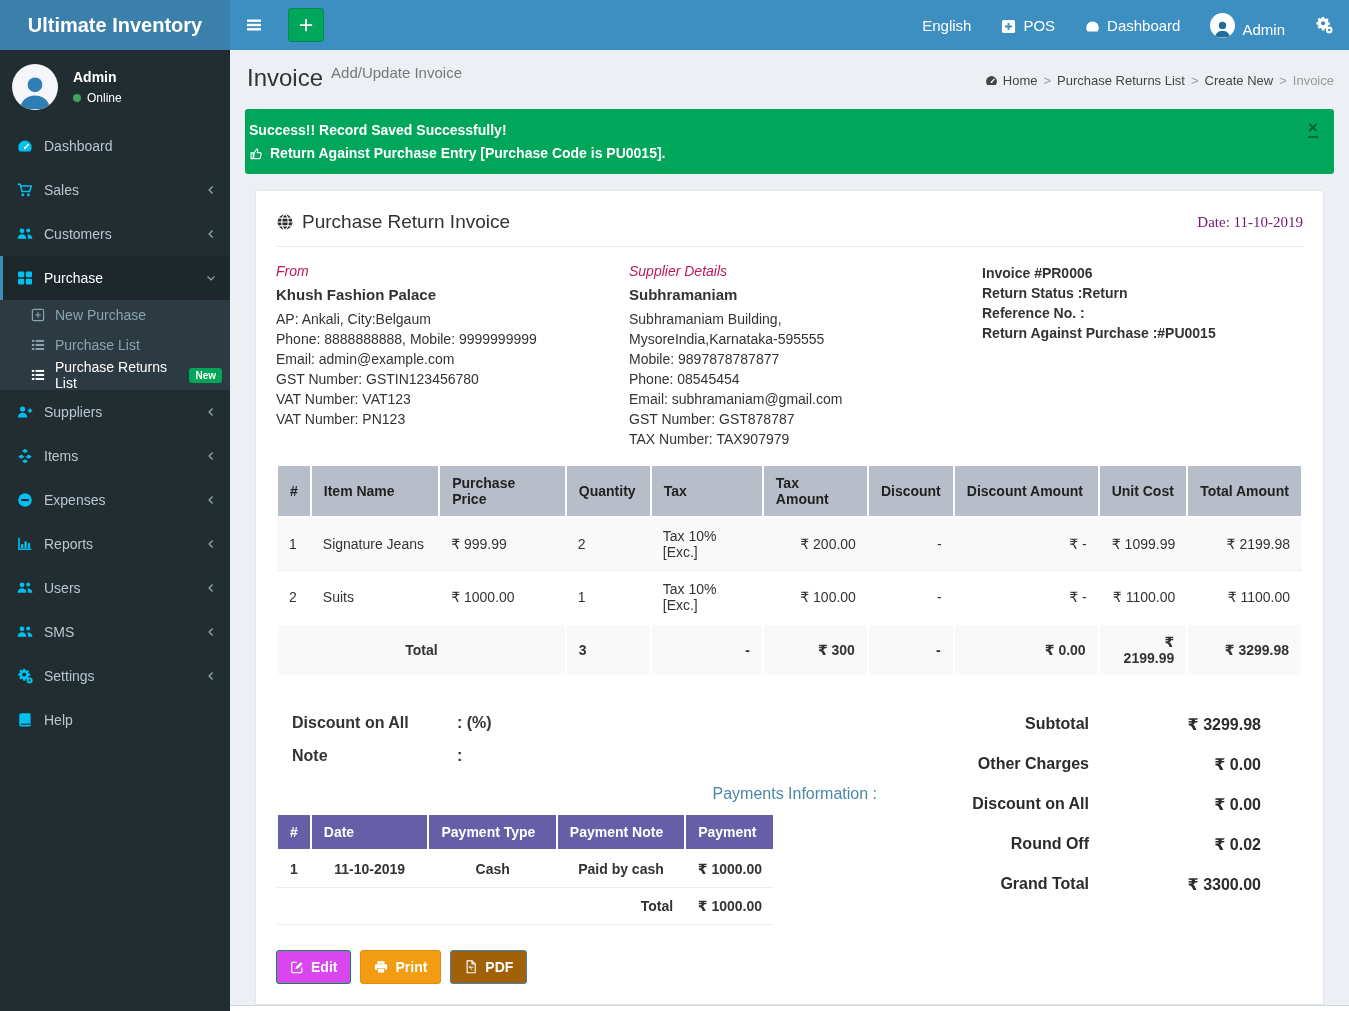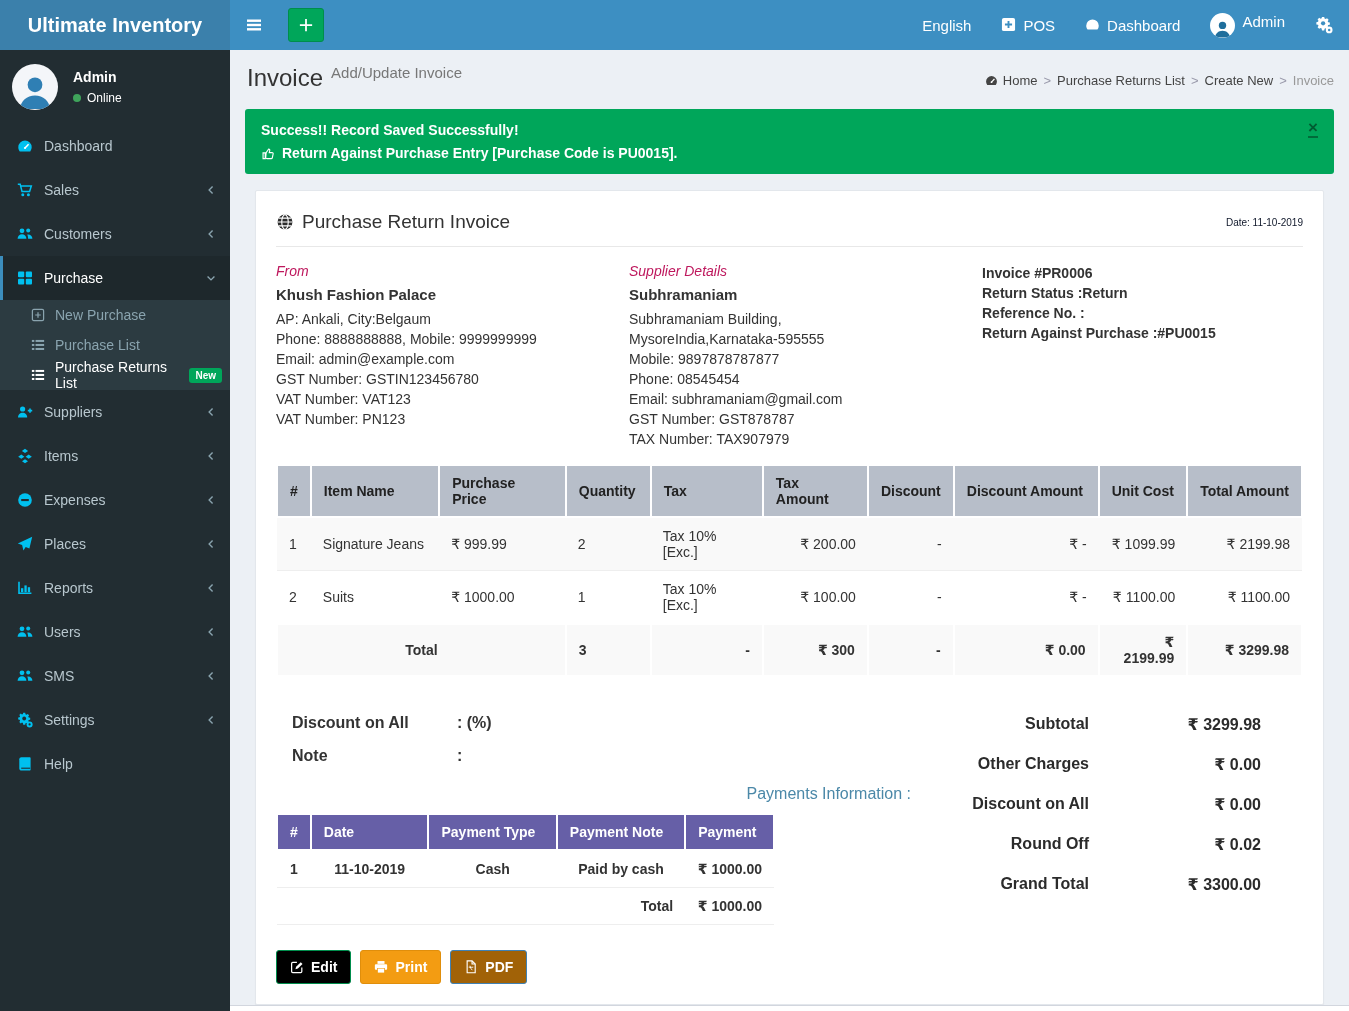--- a/index.html
+++ b/index.html
@@ -9,21 +9,21 @@
   
   .topbar { height:50px; display:flex; align-items:stretch; background:#3d8fc2; }
   .logo { width:230px; background:#3b80ab; color:#fff; font-size:20px; font-weight:bold;
           display:flex; align-items:center; justify-content:center; flex:none; }
   .nav-toggle { width:48px; display:flex; align-items:center; justify-content:center; color:#fff; cursor:pointer; }
   .nav-toggle svg { width:18px; height:16px; }
   .quick-add { margin:8px 0 8px 10px; width:36px; background:#00a65a; border:1px solid #008d4c; border-radius:3px;
                color:#fff; display:flex; align-items:center; justify-content:center; cursor:pointer; }
   .quick-add svg { width:14px; height:14px; }
   .top-right { margin-left:auto; display:flex; align-items:center; gap:30px; padding-right:16px; color:#fff; font-size:15px; }
-  .top-item { display:flex; align-items:flex-start; gap:7px; cursor:pointer; }
+  .top-item { display:flex; align-items:flex-end; gap:7px; cursor:pointer; }
   .top-item svg { width:15px; height:15px; }
   .top-avatar { width:25px; height:25px; border-radius:50%; background:#fff; display:flex; align-items:flex-end; justify-content:center; overflow:hidden; }
   .top-avatar svg { width:19px; height:19px; fill:#1f6e9c; }
 
   
   .body-row { display:flex; height:961px; }
 
   
   .sidebar { width:230px; flex:none; background:#222d32; overflow:hidden; }
   .user-panel { display:flex; align-items:center; gap:15px; padding:14px 12px; }
@@ -54,68 +54,68 @@
   .main { flex:1; display:flex; flex-direction:column; background:#ecf0f5; }
   .content-header { padding:14px 15px 6px 17px; display:flex; align-items:flex-start; }
   .page-title { font-size:24px; font-weight:normal; color:#333; }
   .page-subtitle { font-size:15px; color:#777; margin-left:8px; }
   .breadcrumb { margin-left:auto; margin-top:9px; font-size:13px; color:#444; display:flex; align-items:center; gap:6px; }
   .breadcrumb .bc-link { cursor:pointer; display:flex; align-items:center; gap:5px; }
   .breadcrumb .sep { color:#99a; }
   .breadcrumb .current { color:#999; }
   .breadcrumb svg { width:13px; height:13px; color:#444; }
 
-  .alert { margin:11px 15px 0 15px; background:#00a65a; color:#fff; border-radius:3px; padding:13px 36px 13px 16px; position:relative; }
+  .alert { margin:11px 15px 0 15px; background:#00a65a; color:#fff; border-radius:3px; padding:13px 36px 13px 4px; position:relative; }
   .alert .l1 { font-weight:bold; font-size:14px; }
   .alert .l2 { font-weight:bold; font-size:14px; margin-top:7px; display:flex; align-items:center; gap:6px; }
   .alert .l2 svg { width:15px; height:15px; flex:none; }
   .alert-close { position:absolute; top:10px; right:16px; color:rgba(0,0,0,0.45); font-weight:bold; font-size:17px; line-height:1;
                  border-bottom:2px solid rgba(0,0,0,0.35); cursor:pointer; }
 
   .card { margin:16px 25px 0 25px; background:#fff; border:1px solid #e3e7ec; border-radius:2px;
           box-shadow:0 1px 1px rgba(0,0,0,0.05); padding:20px; }
   .inv-header { display:flex; align-items:center; border-bottom:1px solid #e8e8e8; padding-bottom:13px; }
   .inv-title { font-size:19px; color:#333; display:flex; align-items:center; gap:8px; }
   .inv-title svg { width:18px; height:18px; color:#2b2b2b; }
-  .inv-date { margin-left:auto; font-size:10px; color:#0f172a; }
+  .inv-date { margin-left:auto; font-size:15px; color:#701a75;font-family:Liberation Serif, serif; }
 
   .inv-info { display:flex; padding-top:16px; font-size:14px; }
   .col-from, .col-supplier { width:353px; flex:none; }
   .col-meta { flex:1; }
   .info-heading { font-style:italic; color:#be185d; margin-bottom:7px; }
   .info-name { font-weight:bold; font-size:15px; margin-bottom:6px; }
   .info-line { line-height:20px; }
   .meta-line { font-weight:bold; line-height:20px; }
 
   table { border-collapse:collapse; }
   .items-table { width:100%; margin-top:17px; font-size:14px; }
   .items-table th { background:#b7bec9; color:#222; font-weight:bold; text-align:left; padding:9px 12px; border:2px solid #fff; border-top:none; }
   .items-table td { padding:10px 12px; border-bottom:1px solid #eee; }
   .items-table tbody tr:nth-child(odd) { background:#f9f9f9; }
   .items-table .num { text-align:right; }
   .items-table tr.total-row { background:#d3d7df; font-weight:bold; }
   .items-table tr.total-row td { border:2px solid #fff; padding:9px 12px; }
   .items-table tr.total-row .t-label { text-align:center; }
 
-  .below { display:flex; margin-top:27px; }
+  .below { display:flex; margin-top:27px;gap:34px; }
   .below-left { flex:1; }
   .kv-row { display:flex; font-size:16px; font-weight:bold; margin:4px 0 0 16px; height:29px; align-items:center; }
   .kv-label { width:165px; }
   .pay-heading { font-size:16px; color:#4b88a8; margin-top:15px;text-align:right; }
   .pay-table { width:499px; margin-top:12px; font-size:14px; }
   .pay-table th { background:#665fa7; color:#fff; font-weight:bold; text-align:left; padding:9px 12px; border:2px solid #fff; border-top:none; }
   .pay-table td { padding:10px 12px; border-bottom:1px solid #eee; font-weight:bold; text-align:center; }
   .pay-table td.pay-amt { text-align:right; }
   .pay-table tr.pay-total td { background:#fff; text-align:right; }
 
   .btn-row { display:flex; gap:9px; margin-top:25px; }
   .btn { display:flex; align-items:center; gap:7px; color:#fff; font-size:14px; font-weight:bold;
          padding:8px 13px; border-radius:3px; border:1px solid rgba(0,0,0,0.15); cursor:pointer; }
   .btn svg { width:14px; height:14px; }
-  .btn-edit { background:#000000; border-color:#008d4c; }
+  .btn-edit { background:#d946ef; border-color:#008d4c; }
   .btn-print { background:#f39c12; border-color:#e08e0b; }
   .btn-pdf { background:#a16207; border-color:#3f81b4;text-align:right; }
 
   .below-right { width:392px; flex:none; padding-right:42px; }
   .sum-row { display:flex; justify-content:flex-end; align-items:center; height:40px; font-size:16px; font-weight:bold; color:#2b2b2b; }
   .sum-label { text-align:right; }
   .sum-value { width:172px; text-align:right; }
 
   .footer { margin-top:auto; background:#fff; border-top:1px solid #d2d6de; padding:15px 15px; display:flex;
             font-size:14px; color:#444; font-weight:bold; }
@@ -407,33 +407,20 @@
             </svg>
           </span>
       </li>
       <li class="sitem">
         <span class="sicon">
             <svg>
               <use href="#i-minuscircle"></use>
             </svg>
           </span>
         <span class="slabel">Expenses</span>
-        <span class="schev">
-            <svg>
-              <use href="#i-chevl"></use>
-            </svg>
-          </span>
-      </li>
-      <li class="sitem">
-        <span class="sicon">
-            <svg>
-              <use href="#i-plane"></use>
-            </svg>
-          </span>
-        <span class="slabel">Places</span>
         <span class="schev">
             <svg>
               <use href="#i-chevl"></use>
             </svg>
           </span>
       </li>
       <li class="sitem">
         <span class="sicon">
             <svg>
               <use href="#i-barchart"></use>

